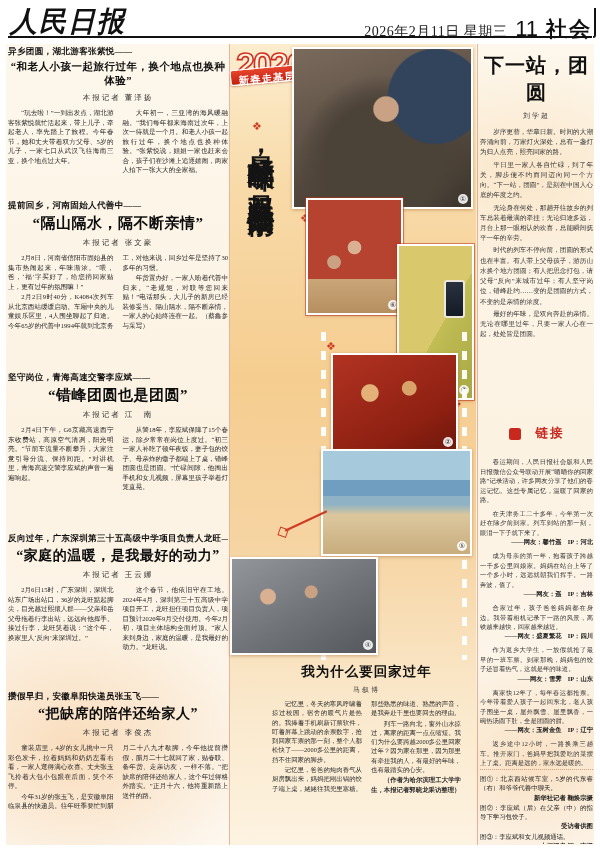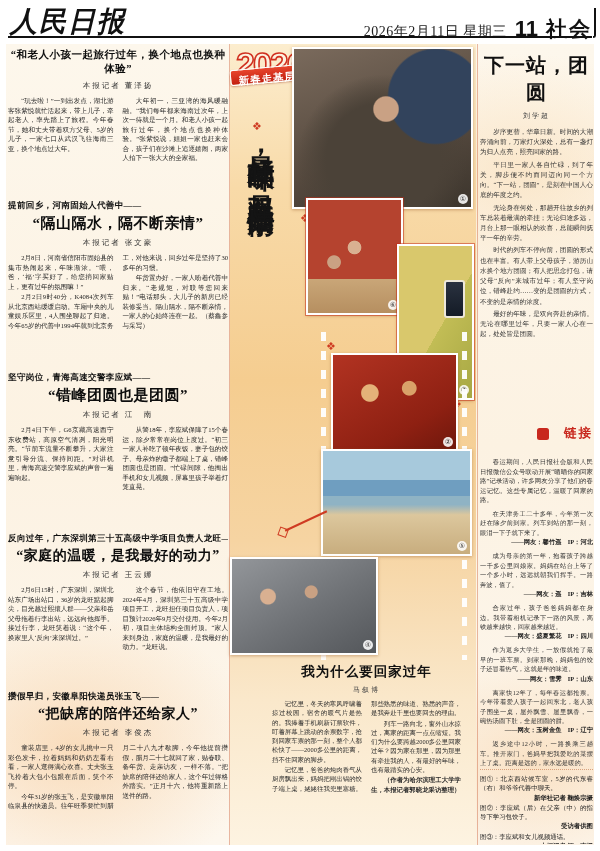--- a/index.html
+++ b/index.html
@@ -4,21 +4,21 @@
 <style>
   * { margin:0; padding:0; box-sizing:border-box; }
   html,body { width:600px; height:851px; background:#fff; font-family:"Liberation Serif","DejaVu Serif",serif; }
   .page { position:relative; width:600px; height:851px; overflow:hidden; background:#fff; }
 
   
   .masthead { position:absolute; left:0; top:0; width:600px; height:40px; }
   .logo { position:absolute; left:10px; top:4px; font-size:27px; font-weight:bold; font-style:italic; letter-spacing:2px; color:#111; transform:scaleY(1.05); }
   .head-right { position:absolute; right:8px; top:8px; display:flex; align-items:baseline; gap:8px; }
   .date-line { font-size:14px; color:#222; letter-spacing:.5px; }
-  .page-num { font-size:22px; font-weight:bold; color:#111; font-family:"Liberation Sans",sans-serif;margin-top:8px; }
+  .page-num { font-size:22px; font-weight:normal; color:#111; font-family:"Liberation Sans",sans-serif;margin-top:8px; }
   .section-name { font-size:21px; font-weight:bold; color:#111; letter-spacing:2px; }
   .head-rule { position:absolute; left:8px; right:8px; top:36px; height:2px; background:#111; }
   .head-corner { position:absolute; right:4px; top:8px; width:3px; height:30px; border-right:2px solid #111; border-bottom:2px solid #111; border-radius:0 0 6px 0; }
 
   
   .bg { position:absolute; left:6px; top:44px; width:588px; height:801px;
     background:
       radial-gradient(ellipse 260px 200px at 12% 88%, rgba(246,199,148,.55), transparent 70%),
       radial-gradient(ellipse 240px 170px at 88% 16%, rgba(248,216,172,.5), transparent 70%),
       radial-gradient(ellipse 220px 160px at 90% 90%, rgba(246,205,158,.5), transparent 70%),
@@ -96,21 +96,21 @@
   .essay-body { column-count:2; column-gap:9px; font-size:6.4px; line-height:1.45; color:#2b2b2b; text-align:justify; }
   .essay-body p { text-indent:2em; margin-bottom:1px; }
   .essay-body p:last-child { font-weight:bold; }
 
   
   .col-right { position:absolute; left:480px; top:52px; width:113px; height:792px; overflow:hidden; }
   .rc-title { text-align:center; font-size:20px; font-weight:900; color:#101010; letter-spacing:1px; }
   .rc-byline { text-align:center; font-size:7px; color:#444; margin:5px 0 6px; letter-spacing:2px; }
   .rc-paras { height:292px; overflow:hidden; font-size:6.6px; line-height:1.55; color:#333; text-align:justify; }
   .rc-paras p { text-indent:2em; margin-bottom:2px; }
-  .link-head { display:flex; align-items:center; justify-content:flex-end; gap:15px; margin:6px 0 15px; }
+  .link-head { display:flex; align-items:center; justify-content:center; gap:15px; margin:6px 0 15px; }
   .link-label { font-size:12.5px; font-weight:900; color:#c8281e; letter-spacing:2px; }
   .link-icon { width:12px; height:12px; background:#c8281e; border-radius:2.5px; display:inline-block; }
   .link-intro { font-size:6.4px; line-height:1.5; color:#333; text-align:justify; text-indent:2em; margin-bottom:4px; }
   .cmts { height:258px; overflow:hidden; }
   .cmt { font-size:6.3px; line-height:1.5; color:#333; text-align:justify; text-indent:2em; }
   .attr { font-size:6.3px; font-weight:bold; color:#222; text-align:right; margin:1px 0 4px; }
   .caps { border-top:1px dotted rgba(180,90,40,.5); padding-top:4px; margin-top:2px; }
   .cap { font-size:6.4px; line-height:1.45; color:#222; text-align:justify; margin-bottom:1px; }
   .cap-credit { display:block; text-align:right; font-weight:bold; color:#1c1c1c; }
 </style>
@@ -129,20 +129,21 @@
     <div class="head-corner"></div>
     <div class="head-rule"></div>
   </div>
 
   <div class="bg"></div>
   <div class="strip"></div>
   <div class="vline l"></div>
   <div class="vline r"></div>
 
   <div class="article" style="top:46px;height:150px;">
+    <div class="kicker">异乡团圆，湖北游客张紫悦——</div>
     <div class="headline h-sm">“和老人小孩一起旅行过年，换个地点也换种体验”</div>
     <div class="byline">本报记者 董泽扬</div>
     <div class="body2" style="height:98px;">
         <p>“玩去啦！”一到出发点，湖北游客张紫悦就忙活起来，带上儿子，牵起老人，率先踏上了旅程。今年春节，她和丈夫带着双方父母、5岁的儿子，一家七口从武汉飞往海南三亚，换个地点过大年。</p>
         <p>大年初一，三亚湾的海风暖融融。“我们每年都来海南过次年，上次一待就是一个月。和老人小孩一起旅行过年，换个地点也换种体验。”张紫悦说，姐姐一家也赶来会合，孩子们在沙滩上追逐嬉闹，两家人拍下一张大大的全家福。</p>
       </div>
   </div>
 
   <div class="article" style="top:372px;height:158px;">
     <div class="kicker">坚守岗位，青海高速交警李应斌——</div>

